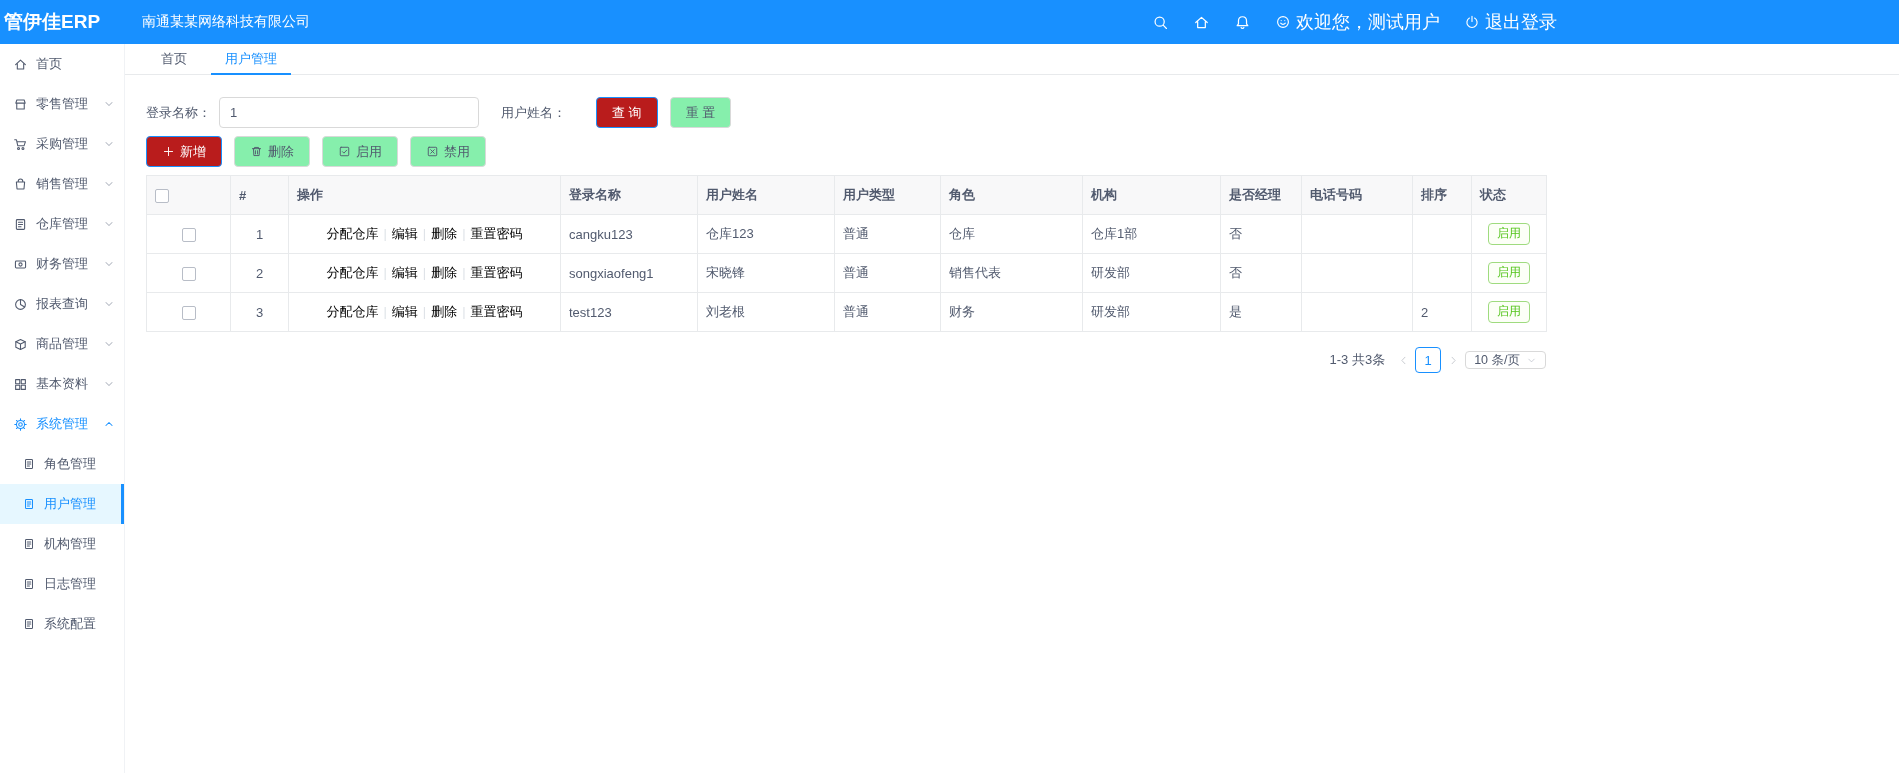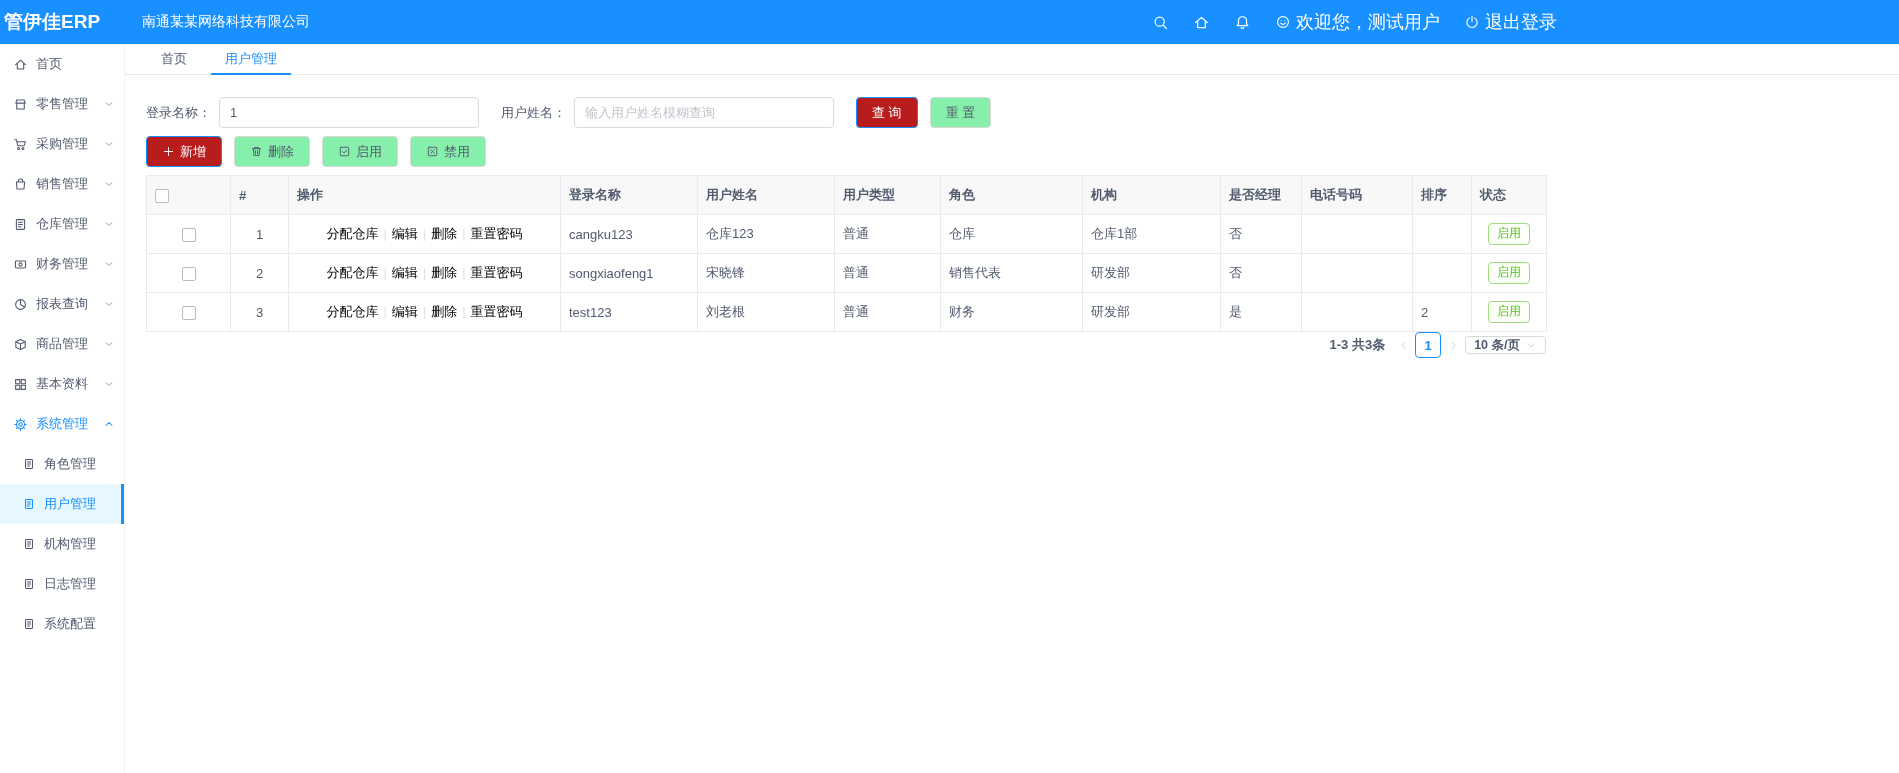--- a/index.html
+++ b/index.html
@@ -58,21 +58,21 @@
   .user-table { width: 1400px; border-collapse: collapse; table-layout: fixed; }
   .user-table th, .user-table td { border: 1px solid #e8eaec; height: 39px; padding: 0 8px; font-size: 13px; color: #515a6e; overflow: hidden; white-space: nowrap; }
   .user-table th { background: #f8f8f9; font-weight: bold; text-align: left; }
   .center { text-align: center; }
   .op-link { color: #000000; cursor: pointer; text-decoration: none; }
   .op-sep { color: #dfe3e8; margin: 0 5px; }
   .cb { appearance: none; -webkit-appearance: none; width: 14px; height: 14px; border: 1px solid #b8bdc7; border-radius: 2px; background: #fff; cursor: pointer; vertical-align: middle; margin: 0; }
   .badge-enabled { display: inline-block; padding: 2px 8px 3px; font-size: 12px; line-height: 1.25; color: #52c41a; border: 1px solid #9fdb7f; border-radius: 4px; background: #fcfff7; cursor: pointer; }
 
   
-  .pagination { width: 1400px; display: flex; justify-content: flex-end; align-items: center; font-size: 13px; color: #515a6e; font-weight: bold; }
+  .pagination { width: 1400px; margin-top: 15px; display: flex; justify-content: flex-end; align-items: center; font-size: 13px; color: #515a6e; }
   .pg-total { margin-right: 6px; }
   .pg-btn { width: 24px; height: 26px; display: flex; align-items: center; justify-content: center; color: #c5c8ce; cursor: pointer; }
   .pg-page { min-width: 26px; height: 26px; border: 1px solid #1890ff; color: #1890ff; border-radius: 4px; display: flex; align-items: center; justify-content: center; font-size: 13px; background: #fff; cursor: pointer; }
   .pg-size { height: 18px; border: 1px solid #d9d9d9; border-radius: 4px; display: flex; align-items: center; gap: 6px; padding: 0 8px; font-size: 12.5px; cursor: pointer; background: #fff; }
   .pg-size .chev { color: #c0c4cc; }
 </style>
 </head>
 <body>
 
 <header class="topbar">
@@ -312,21 +312,20 @@
       <div class="tab">首页</div>
       <div class="tab active">用户管理</div>
     </div>
 
     <div class="content">
 
       <div class="filter-bar">
         <span class="f-label">登录名称：</span>
         <input class="f-input" type="text" value="1" style="">
         <span class="f-label second">用户姓名：</span>
-        <input class="f-input" type="text" placeholder="输入用户姓名模糊查询" style="">
         <button class="btn btn-primary btn-search">查 询</button>
         <button class="btn btn-reset">重 置</button>
       </div>
 
       <div class="toolbar">
         <button class="btn btn-primary">
           <span>
               <svg width="13" height="13" viewBox="0 0 16 16">
                 <path d="M8 3v10M3 8h10"></path>
               </svg>

